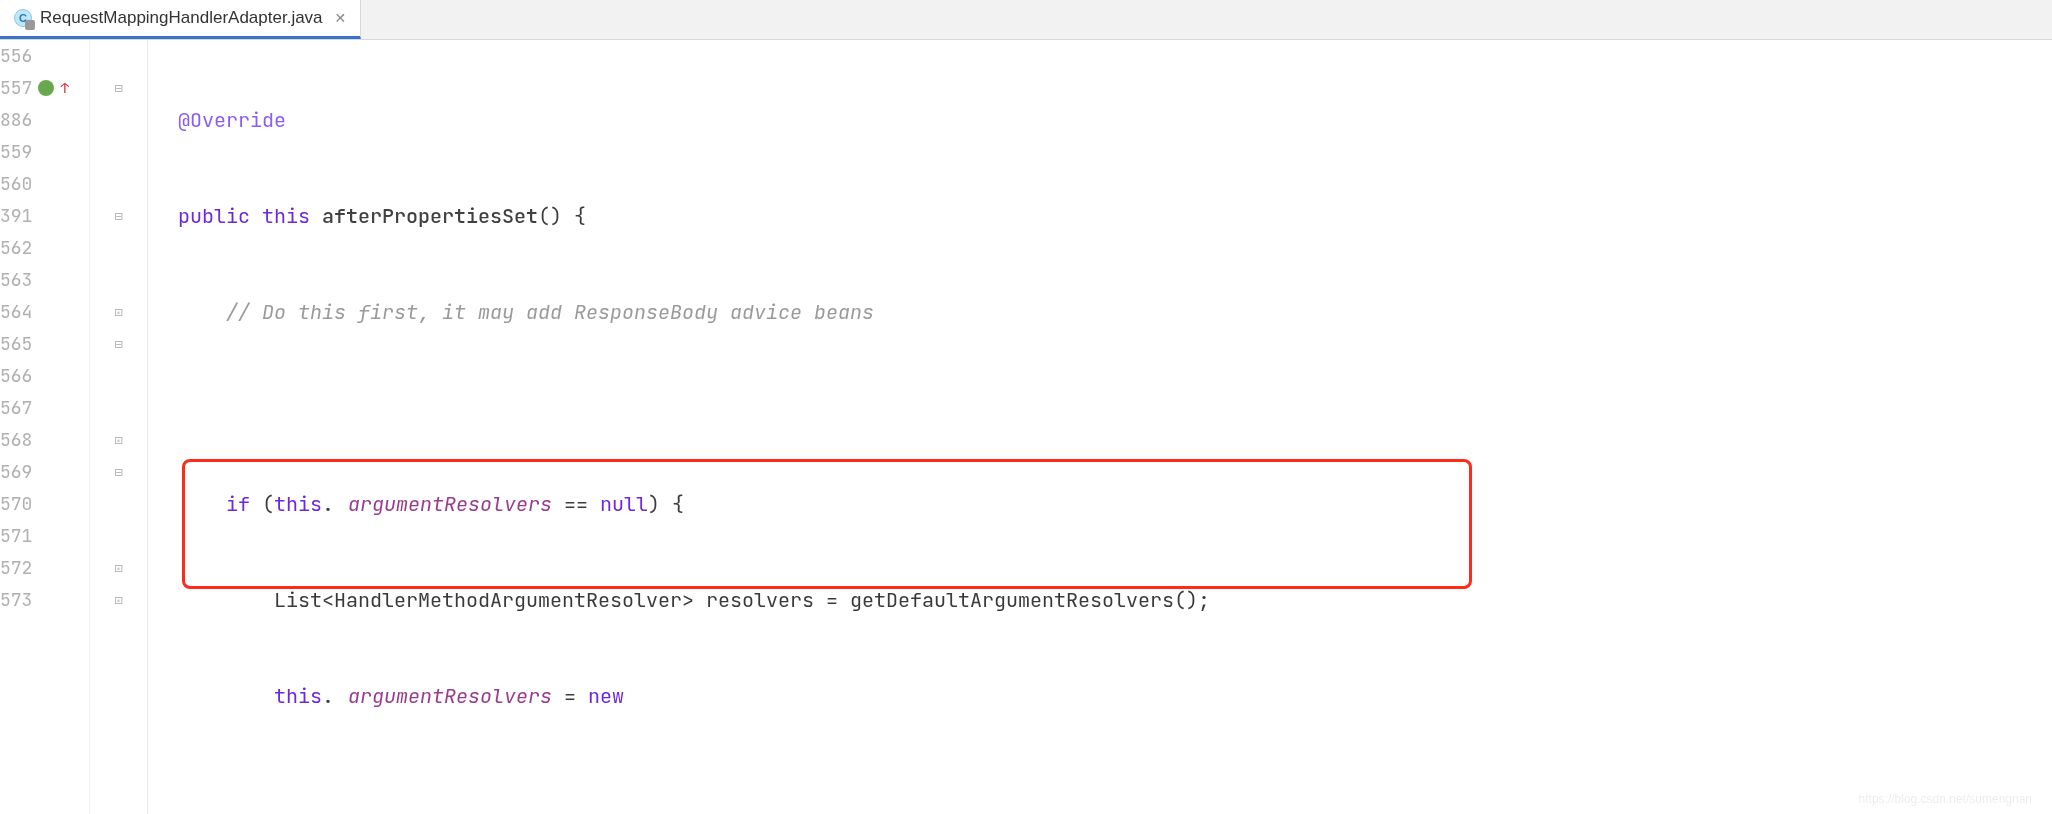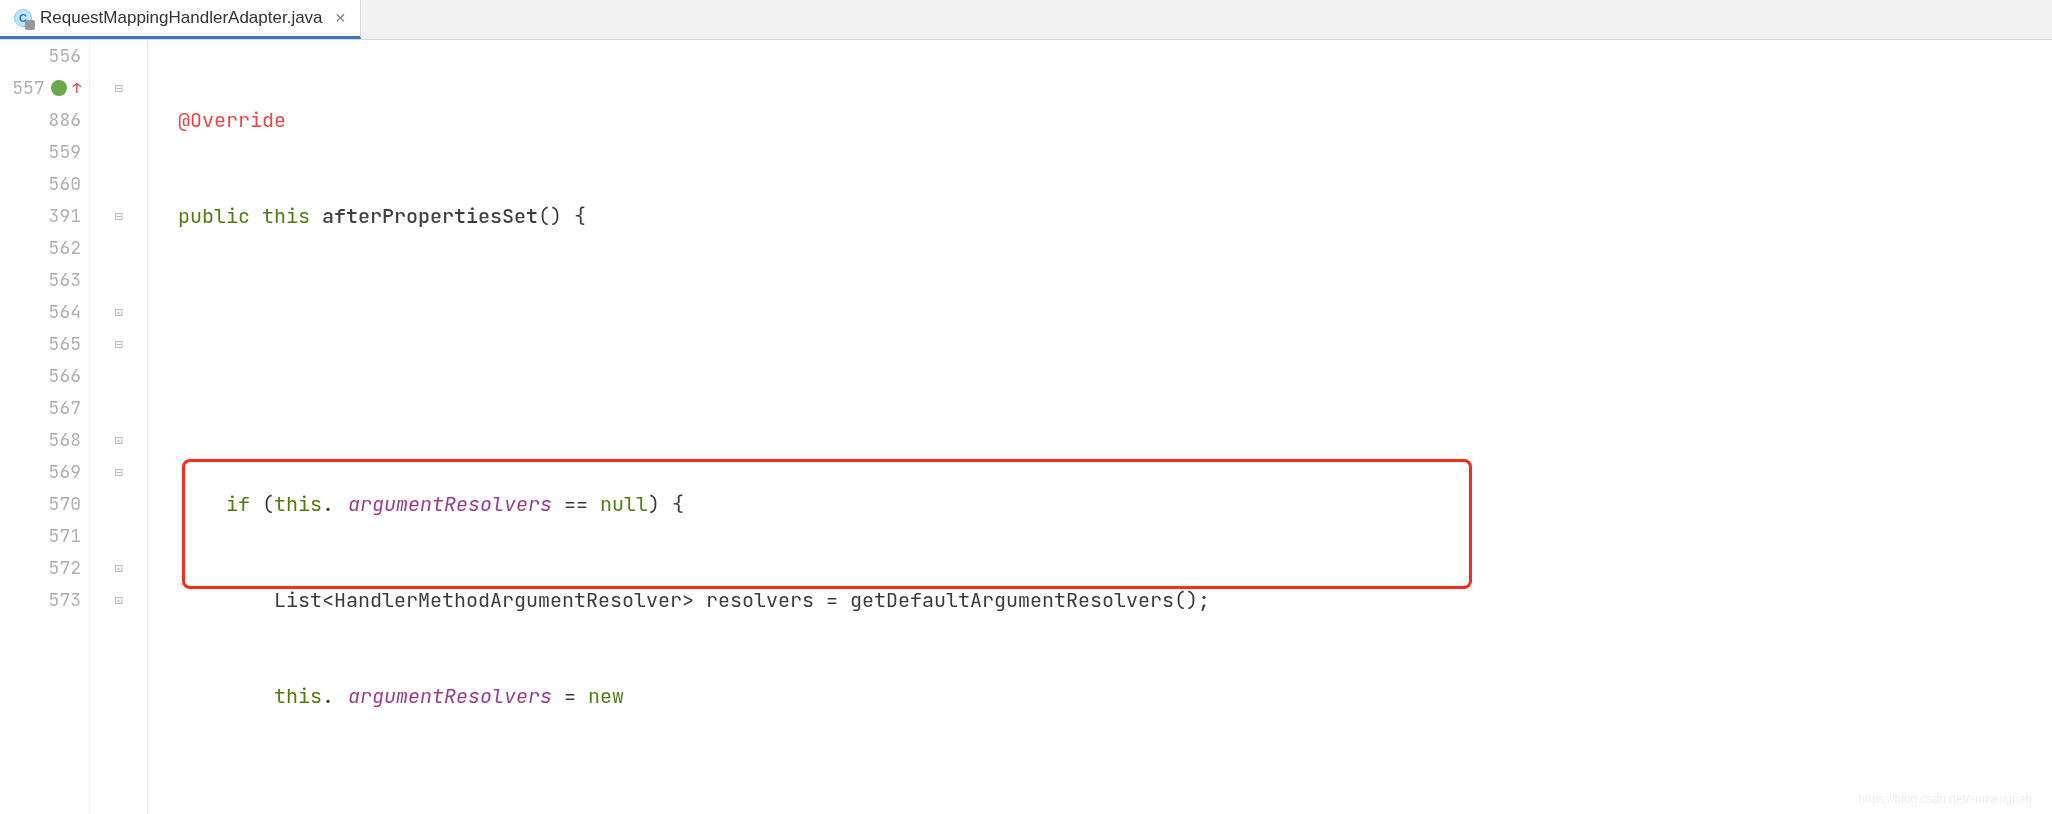--- a/index.html
+++ b/index.html
@@ -71,21 +71,21 @@
     color: #b0b0b0;
     padding-right: 6px;
     border-right: 1px solid #f0f0f0;
     user-select: none;
     font-size: 18px;
   }
   .gutter .ln {
     height: 32px;
     display: flex;
     align-items: center;
-    justify-content: flex-end;
+    justify-content: flex-start;
     gap: 6px;
     padding-right: 2px;
   }
   .marker-col {
     width: 58px;
     border-right: 1px solid #e8e8e8;
     position: relative;
   }
   .marker-col .mk {
     height: 32px;
@@ -101,22 +101,22 @@
     position: relative;
     white-space: pre;
     font-variant-ligatures: none;
   }
   .code-line {
     height: 32px;
     display: flex;
     align-items: center;
   }
   
-  .ann     { color: #ef4444; }   
-  .kw      { color: #4d7c0f; }   
+  .ann     { color: #8b5cf6; }   
+  .kw      { color: #6d28d9; }   
   .mname   { color: #404040; font-weight: 500; } 
   .field   { color: #9a3b8e; font-style: italic; margin-left: 14px; } 
   .plain   { color: #3a3a3a; }
   .comment { color: #9a9a9a; font-style: italic; }
 
   .highlight-box {
     position: absolute;
     border: 3px solid #ff2a1a;
     border-radius: 8px;
     pointer-events: none;
@@ -234,21 +234,21 @@
     <div class="mk">⊟</div>
     <div class="mk"></div>
     <div class="mk"></div>
     <div class="mk">⊡</div>
     <div class="mk">⊡</div>
   </div>
 
   <div class="code-area">
     <div class="code-line"><span class="ann">@Override</span></div>
     <div class="code-line"><span class="kw">public</span><span> </span><span class="kw">this</span><span> </span><span class="mname">afterPropertiesSet</span><span class="plain">() {</span></div>
-    <div class="code-line"><span>    </span></div>
+    <div class="code-line"><span>    </span><span class="comment">// Do this first, it may add ResponseBody advice beans</span></div>
     <div class="code-line"></div>
     <div class="code-line"><span>    </span><span class="kw">if</span><span class="plain"> (</span><span class="kw">this</span><span class="plain">.</span><span class="field">argumentResolvers</span><span class="plain"> == </span><span class="kw">null</span><span class="plain">) {</span></div>
     <div class="code-line"><span>        </span><span class="plain">List&lt;HandlerMethodArgumentResolver&gt; resolvers = getDefaultArgumentResolvers();</span></div>
     <div class="code-line"><span>        </span><span class="kw">this</span><span class="plain">.</span><span class="field">argumentResolvers</span><span class="plain"> = </span><span class="kw">new</span></div>
     
     
     
     
     
     

